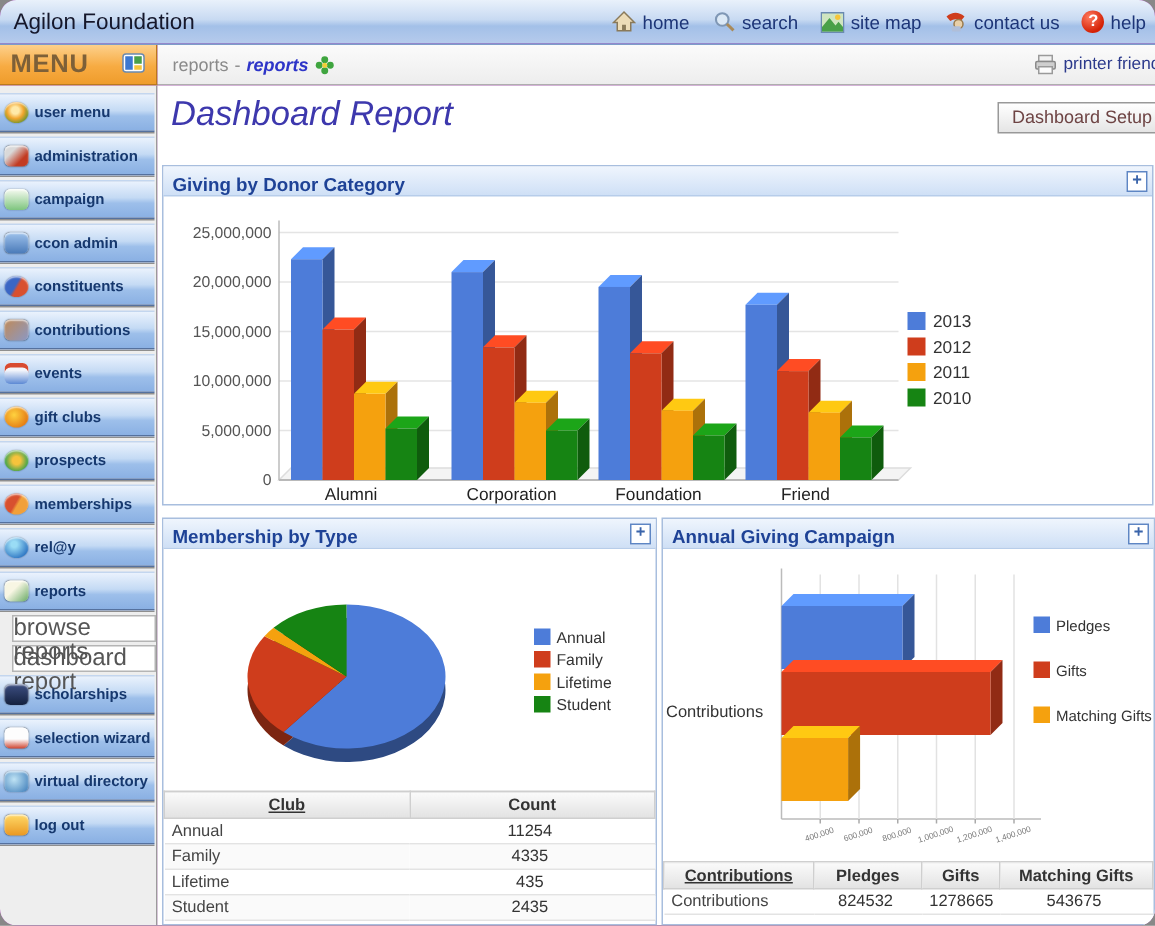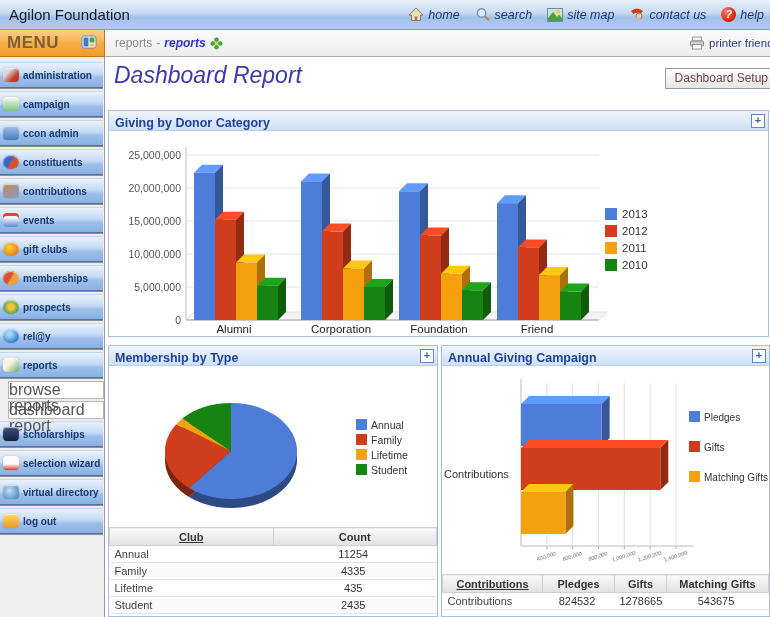--- a/index.html
+++ b/index.html
@@ -1,24 +1,24 @@
 <!DOCTYPE html>
 <html><head>
 <meta charset="utf-8">
 <style>
   html,body{margin:0;padding:0;background:#888;}
   .stage{position:relative;width:770px;height:617px;overflow:hidden;background:#a21caf;
-         font-family:"Liberation Sans",sans-serif;}
+         font-family:"Liberation Sans",sans-serif;border-radius:11px;}
   
   .topbar{position:absolute;left:0;top:0;width:770px;height:30px;box-sizing:border-box;
     background:linear-gradient(180deg,#e9f1fb 0%,#c8daf2 45%,#a3c0e8 60%,#b6cbec 100%);
     border-bottom:1px solid #7d9cc9;display:flex;align-items:center;}
   .app-title{margin-left:9px;font-size:15px;color:#15172b;}
   .topnav{margin-left:auto;display:flex;align-items:center;margin-right:6px;}
-  .topnav-item{display:flex;align-items:center;gap:4px;margin-left:15px;cursor:pointer;font-style:italic;}
+  .topnav-item{display:flex;align-items:center;gap:4px;margin-left:15px;cursor:pointer;}
   .topnav-item span.lbl{font-size:12.5px;color:#1d3577;}
   .helpdot{width:15px;height:15px;border-radius:50%;background:radial-gradient(circle at 35% 30%,#ff7a5e,#d42105 70%);
     color:#fff;font-size:11px;font-weight:bold;text-align:center;line-height:15px;}
   
   .menubar{position:absolute;left:0;top:30px;width:105px;height:27px;box-sizing:border-box;
     background:linear-gradient(180deg,#fdd08b 0%,#f7ab42 55%,#ef9c2b 100%);
     border-bottom:1px solid #b97a1c;border-right:1px solid #b97a1c;cursor:pointer;}
   .menubar .mlbl{font-size:17px;font-weight:bold;color:#7d6038;letter-spacing:.5px;
     padding-left:7px;line-height:25px;}
   .menubar svg{position:absolute;right:7px;top:5px;}
@@ -155,20 +155,24 @@
           <rect x="3.5" y="1" width="9" height="4" fill="#f2f2f2" stroke="#9a9a9a"></rect>
           <rect x="1.5" y="5" width="13" height="5" rx="1" fill="#cfcfcf" stroke="#8a8a8a"></rect>
           <rect x="3.5" y="8.5" width="9" height="4.5" fill="#fcfcfc" stroke="#9a9a9a"></rect>
         </svg>
       <span class="lbl">printer friendly</span>
     </div>
   </div>
 
   <div class="sidebar">
     <div class="sbtn">
+        <span class="sicon ic-user"></span>
+        <span class="slbl">user menu</span>
+      </div>
+    <div class="sbtn">
         <span class="sicon ic-admin"></span>
         <span class="slbl">administration</span>
       </div>
     <div class="sbtn">
         <span class="sicon ic-campaign"></span>
         <span class="slbl">campaign</span>
       </div>
     <div class="sbtn">
         <span class="sicon ic-ccon"></span>
         <span class="slbl">ccon admin</span>
@@ -183,26 +187,26 @@
       </div>
     <div class="sbtn">
         <span class="sicon ic-events"></span>
         <span class="slbl">events</span>
       </div>
     <div class="sbtn">
         <span class="sicon ic-gift"></span>
         <span class="slbl">gift clubs</span>
       </div>
     <div class="sbtn">
+        <span class="sicon ic-prospect"></span>
+        <span class="slbl">prospects</span>
+      </div>
+    <div class="sbtn">
         <span class="sicon ic-member"></span>
         <span class="slbl">memberships</span>
-      </div>
-    <div class="sbtn">
-        <span class="sicon ic-prospect"></span>
-        <span class="slbl">prospects</span>
       </div>
     <div class="sbtn">
         <span class="sicon ic-relay"></span>
         <span class="slbl">rel@y</span>
       </div>
     <div class="sbtn">
         <span class="sicon ic-reports"></span>
         <span class="slbl">reports</span>
       </div>
     <div class="ssub"><span>browse reports</span></div>

